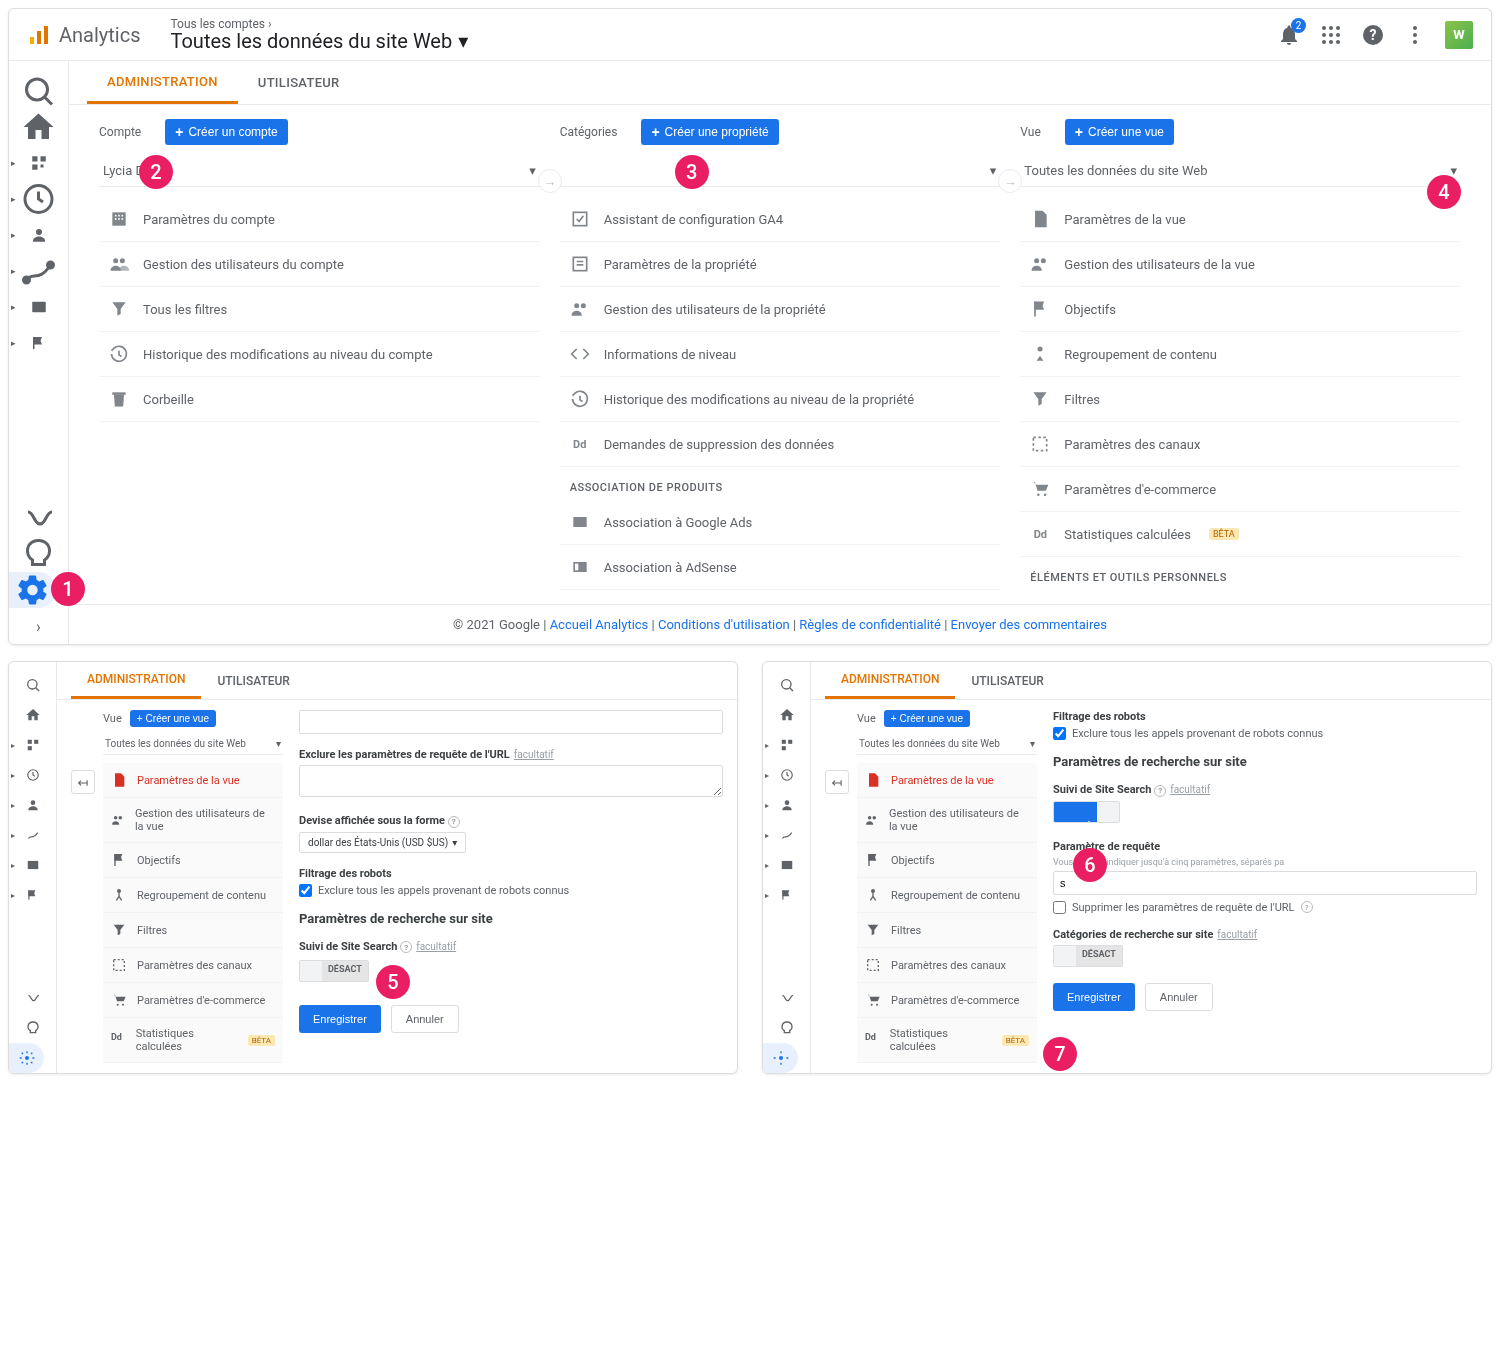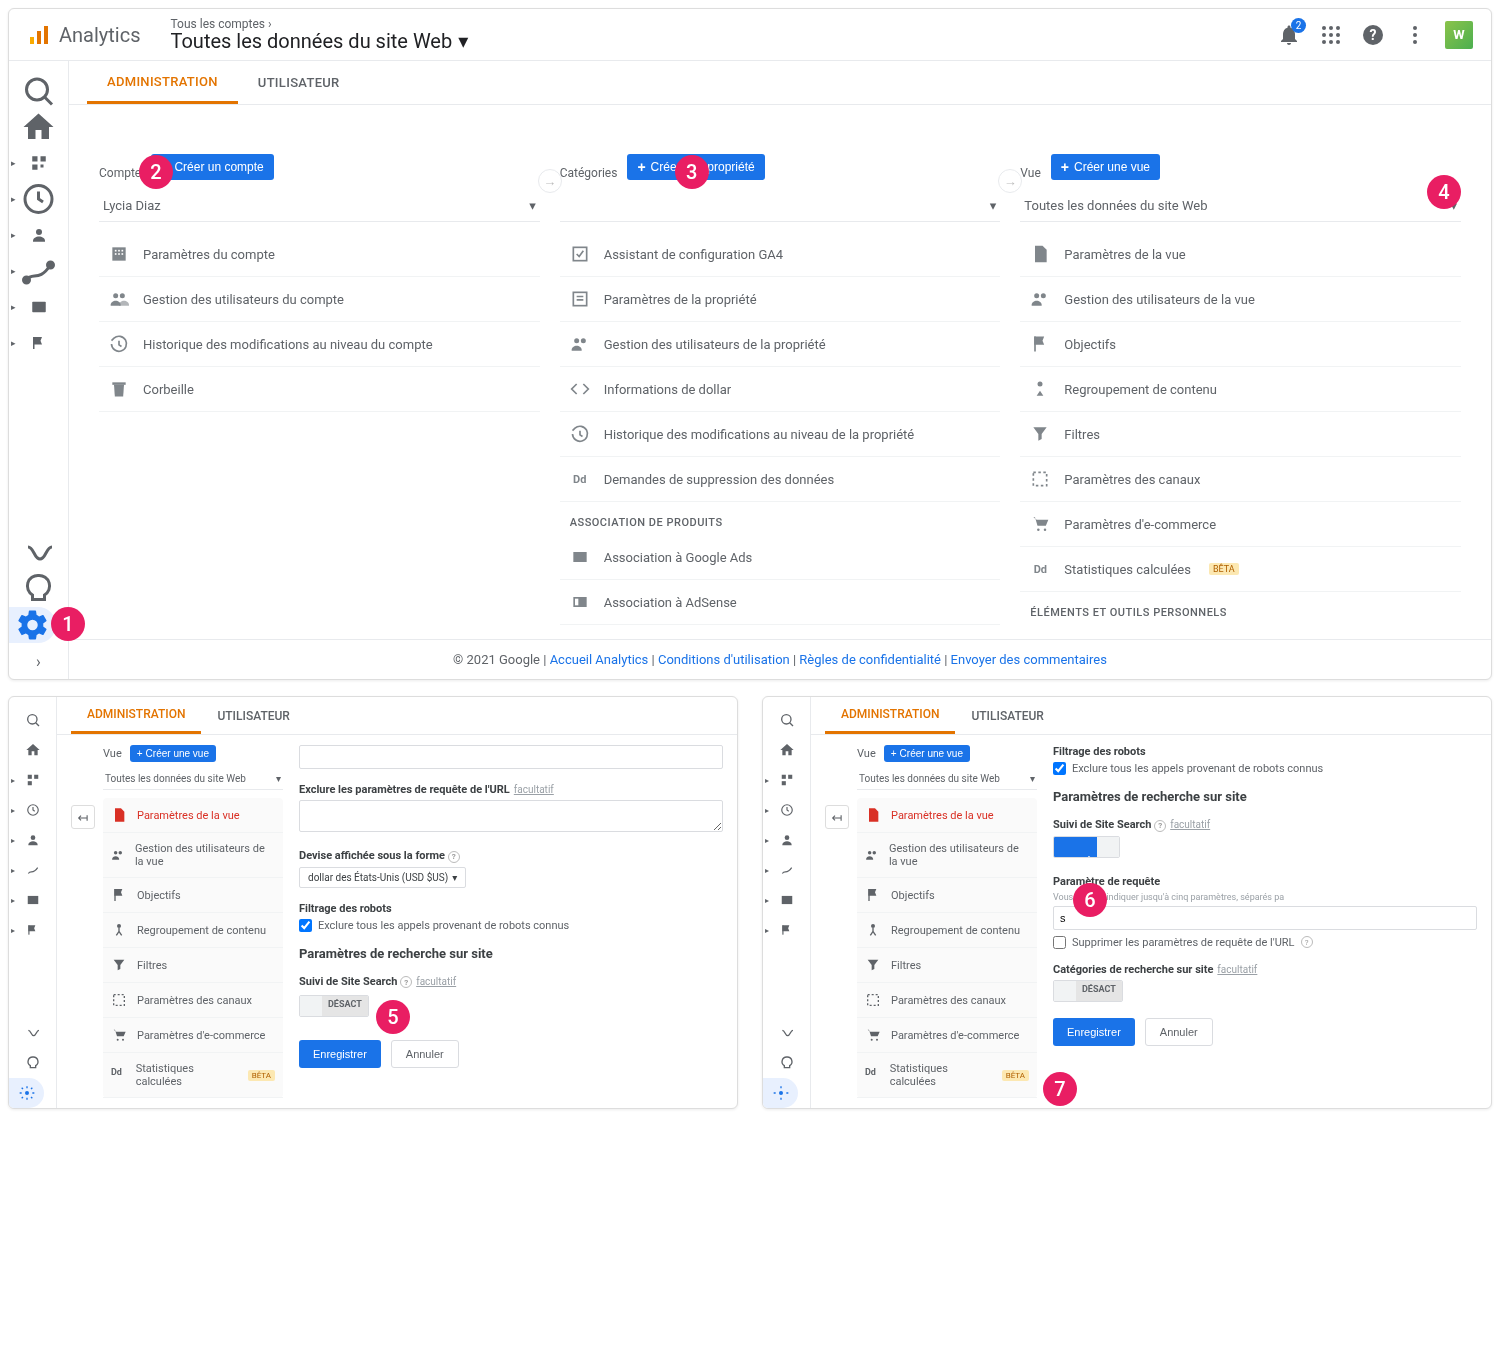--- a/index.html
+++ b/index.html
@@ -30,21 +30,21 @@
 .nav-item.active { color: #1a73e8; }
 .nav-item.active-bg { background: #e8f0fe; border-radius: 0 20px 20px 0; margin-right: 12px; }
 
 .content { flex: 1; display: flex; flex-direction: column; }
 .tabs { display: flex; border-bottom: 1px solid #e8eaed; height: 44px; padding-left: 18px; }
 .tab { padding: 0 20px; display: flex; align-items: center; font-size: 13px; font-weight: 500; color: #5f6368; cursor: pointer; letter-spacing: 0.3px; }
 .tab.active { color: #e37400; border-bottom: 3px solid #e37400; }
 
 .admin-cols { display: flex; padding: 14px 20px; gap: 0; flex: 1; position: relative; }
 .admin-col { flex: 1; padding: 0 10px; position: relative; }
-.col-header { display: flex; align-items: flex-end; gap: 10px; margin-bottom: 10px; font-size: 12px; color: #5f6368; margin-top: 35px; }
+.col-header { display: flex; align-items: center; gap: 24px; margin-bottom: 10px; font-size: 12px; color: #5f6368; }
 .create-btn { background: #1a73e8; color: #fff; border: none; border-radius: 3px; padding: 5px 10px; font-size: 12px; display: flex; align-items: center; gap: 5px; cursor: pointer; }
 .create-btn .plus { font-size: 14px; font-weight: bold; }
 .dropdown { width: 100%; border: none; border-bottom: 1px solid #e8eaed; padding: 8px 4px; font-size: 13px; color: #5f6368; display: flex; justify-content: space-between; align-items: center; cursor: pointer; margin-bottom: 10px; }
 .admin-list { display: flex; flex-direction: column; }
 .admin-item { display: flex; align-items: center; gap: 14px; padding: 12px 10px; color: #5f6368; cursor: pointer; font-size: 13px; border-bottom: 1px solid #f1f3f4; }
 .admin-item .aicon { width: 20px; height: 20px; color: #80868b; flex-shrink: 0; display: flex; align-items: center; justify-content: center; }
 .section-label { font-size: 11px; font-weight: 500; color: #5f6368; letter-spacing: 0.5px; padding: 14px 10px 6px; }
 .beta { background: #fce8b2; color: #b06000; font-size: 9px; padding: 1px 4px; border-radius: 2px; margin-left: 4px; }
 .col-divider { position: absolute; right: -12px; top: 50px; width: 24px; height: 24px; border: 1px solid #e8eaed; border-radius: 50%; background: #fff; display: flex; align-items: center; justify-content: center; color: #bbb; }
 
@@ -271,20 +271,28 @@
                     <circle cx="8" cy="8" r="3"></circle>
                     <circle cx="16" cy="8" r="3"></circle>
                     <path d="M2 19c0-3 3-5 6-5s6 2 6 5v1H2z"></path>
                     <path d="M12 19c0-3 3-5 6-5s6 2 6 5v1H12z" opacity="0.6"></path>
                   </svg>
                 </span>
                 <span>Gestion des utilisateurs du compte</span>
               </div>
             <div class="admin-item">
                 <span class="aicon">
+                  <svg viewBox="0 0 24 24" fill="currentColor">
+                    <path d="M4 4h16l-6 8v6l-4 2v-8z"></path>
+                  </svg>
+                </span>
+                <span>Tous les filtres</span>
+              </div>
+            <div class="admin-item">
+                <span class="aicon">
                   <svg viewBox="0 0 24 24" fill="none" stroke="currentColor" stroke-width="2">
                     <path d="M3 12a9 9 0 1 0 3-7L3 8"></path>
                     <path d="M12 8v5l3 2"></path>
                   </svg>
                 </span>
                 <span>Historique des modifications au niveau du compte</span>
               </div>
             <div class="admin-item">
                 <span class="aicon">
                   <svg viewBox="0 0 24 24" fill="currentColor">
@@ -339,21 +347,21 @@
                   </svg>
                 </span>
                 <span>Gestion des utilisateurs de la propriété</span>
               </div>
             <div class="admin-item">
                 <span class="aicon">
                   <svg viewBox="0 0 24 24" fill="none" stroke="currentColor" stroke-width="2">
                     <path d="M8 6l-6 6 6 6M16 6l6 6-6 6"></path>
                   </svg>
                 </span>
-                <span>Informations de dollar</span>
+                <span>Informations de niveau</span>
               </div>
             <div class="admin-item">
                 <span class="aicon">
                   <svg viewBox="0 0 24 24" fill="none" stroke="currentColor" stroke-width="2">
                     <path d="M3 12a9 9 0 1 0 3-7L3 8"></path>
                     <path d="M12 8v5l3 2"></path>
                   </svg>
                 </span>
                 <span>Historique des modifications au niveau de la propriété</span>
               </div>

